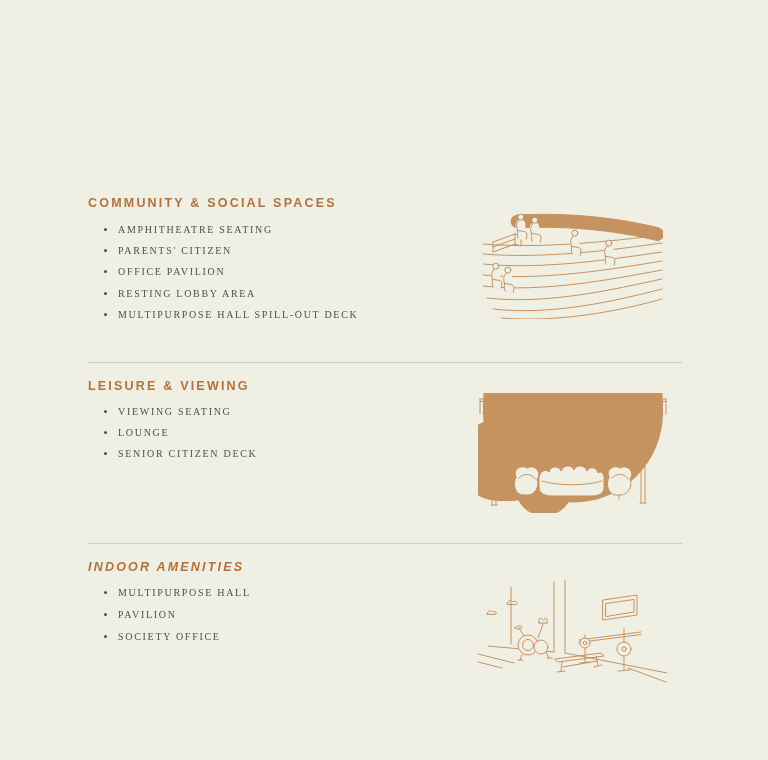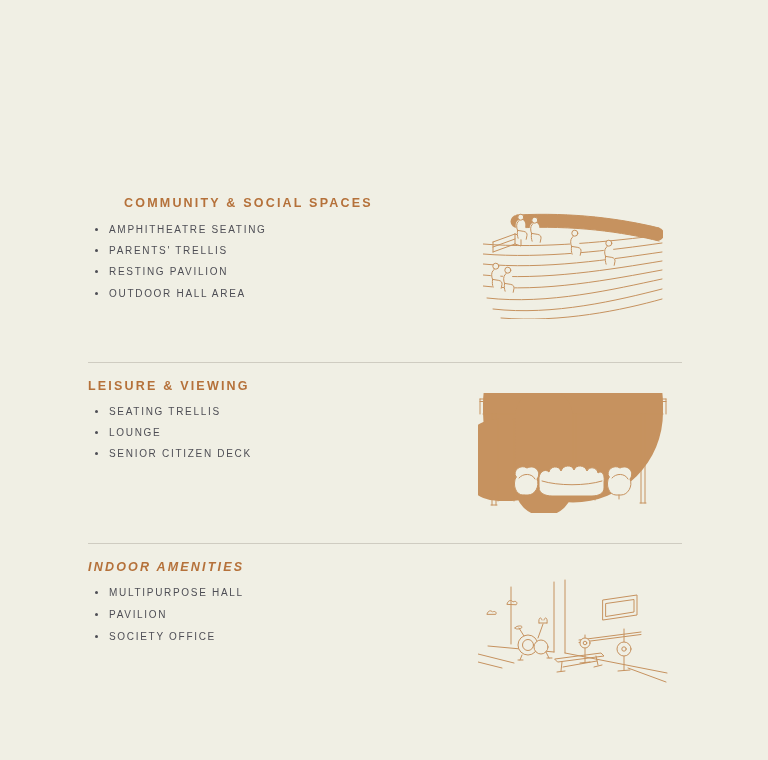--- a/index.html
+++ b/index.html
@@ -7,21 +7,21 @@
   .page {
     position:relative; width:768px; height:760px;
     background:#f0efe4; overflow:hidden;
     font-family:"Liberation Sans", sans-serif;
   }
   .section-title {
     position:absolute; left:88px;
     font-size:12.5px; font-weight:700; letter-spacing:2.2px;
     color:#b5713a; white-space:nowrap;
   }
-  .amenity-list { position:absolute; left:95px; list-style:none; }
+  .amenity-list { position:absolute; left:104px; list-style:none;font-family:Liberation Serif, serif; }
   .amenity-list li {
     display:flex; align-items:center; height:21.2px;
     font-size:10px; letter-spacing:1.7px; color:#4e4e55; white-space:nowrap;
   }
   .amenity-list.tall li { height:22.3px; }
   .bullet-dot {
     width:3px; height:3px; border-radius:50%;
     background:#4e4e55; margin-right:11px; flex:0 0 auto;
   }
   .divider {
@@ -29,38 +29,42 @@
     background:#cfccc1;
   }
   .illus { position:absolute; }
   .illus svg { display:block; }
 </style>
 </head>
 <body>
 
 <div class="page">
 
-  <h2 class="section-title" style="top:196px;margin-left:36px;">COMMUNITY &amp; SOCIAL SPACES</h2>
+  <h2 class="section-title" style="top:196px;">COMMUNITY &amp; SOCIAL SPACES</h2>
 
   <ul class="amenity-list" style="top:219px;">
     <li>
         <span class="bullet-dot"></span>
         <span>AMPHITHEATRE SEATING</span>
       </li>
     <li>
         <span class="bullet-dot"></span>
-        <span>PARENTS' TRELLIS</span>
-      </li>
-    <li>
-        <span class="bullet-dot"></span>
-        <span>RESTING PAVILION</span>
-      </li>
-    <li>
-        <span class="bullet-dot"></span>
-        <span>OUTDOOR HALL AREA</span>
+        <span>PARENTS' CITIZEN</span>
+      </li>
+    <li>
+        <span class="bullet-dot"></span>
+        <span>OFFICE PAVILION</span>
+      </li>
+    <li>
+        <span class="bullet-dot"></span>
+        <span>RESTING LOBBY AREA</span>
+      </li>
+    <li>
+        <span class="bullet-dot"></span>
+        <span>MULTIPURPOSE HALL SPILL-OUT DECK</span>
       </li>
   </ul>
 
   <div class="illus" style="left:483px; top:211px;">
     <svg width="180" height="108" viewBox="0 0 180 108">
       <defs>
         <g id="fig">
           <path d="M3.5,15 C1.5,10 3.5,5.5 7.5,5.5 C11.5,5.5 13,9 12.2,13 L14.5,20 L13.5,26 L4.5,25 Z" fill="#f0efe4" stroke="none"></path>
           <circle cx="7.8" cy="3.2" r="3" fill="#f0efe4"></circle>
           <path d="M6.3,6.3 C4,7.8 3.2,10.8 3.9,14.2 L4.6,16.4 L10.8,17.4 C13.2,17.9 14.3,19.4 14,21.3 L13.2,25.3 M4.6,16.4 C4.1,19.2 4.3,21.8 5.1,24.2" fill="none"></path>
@@ -94,21 +98,21 @@
     </svg>
   </div>
 
   <div class="divider" style="top:362px;"></div>
 
   <h2 class="section-title" style="top:379px;">LEISURE &amp; VIEWING</h2>
 
   <ul class="amenity-list" style="top:401px;">
     <li>
         <span class="bullet-dot"></span>
-        <span>SEATING TRELLIS</span>
+        <span>VIEWING SEATING</span>
       </li>
     <li>
         <span class="bullet-dot"></span>
         <span>LOUNGE</span>
       </li>
     <li>
         <span class="bullet-dot"></span>
         <span>SENIOR CITIZEN DECK</span>
       </li>
   </ul>

